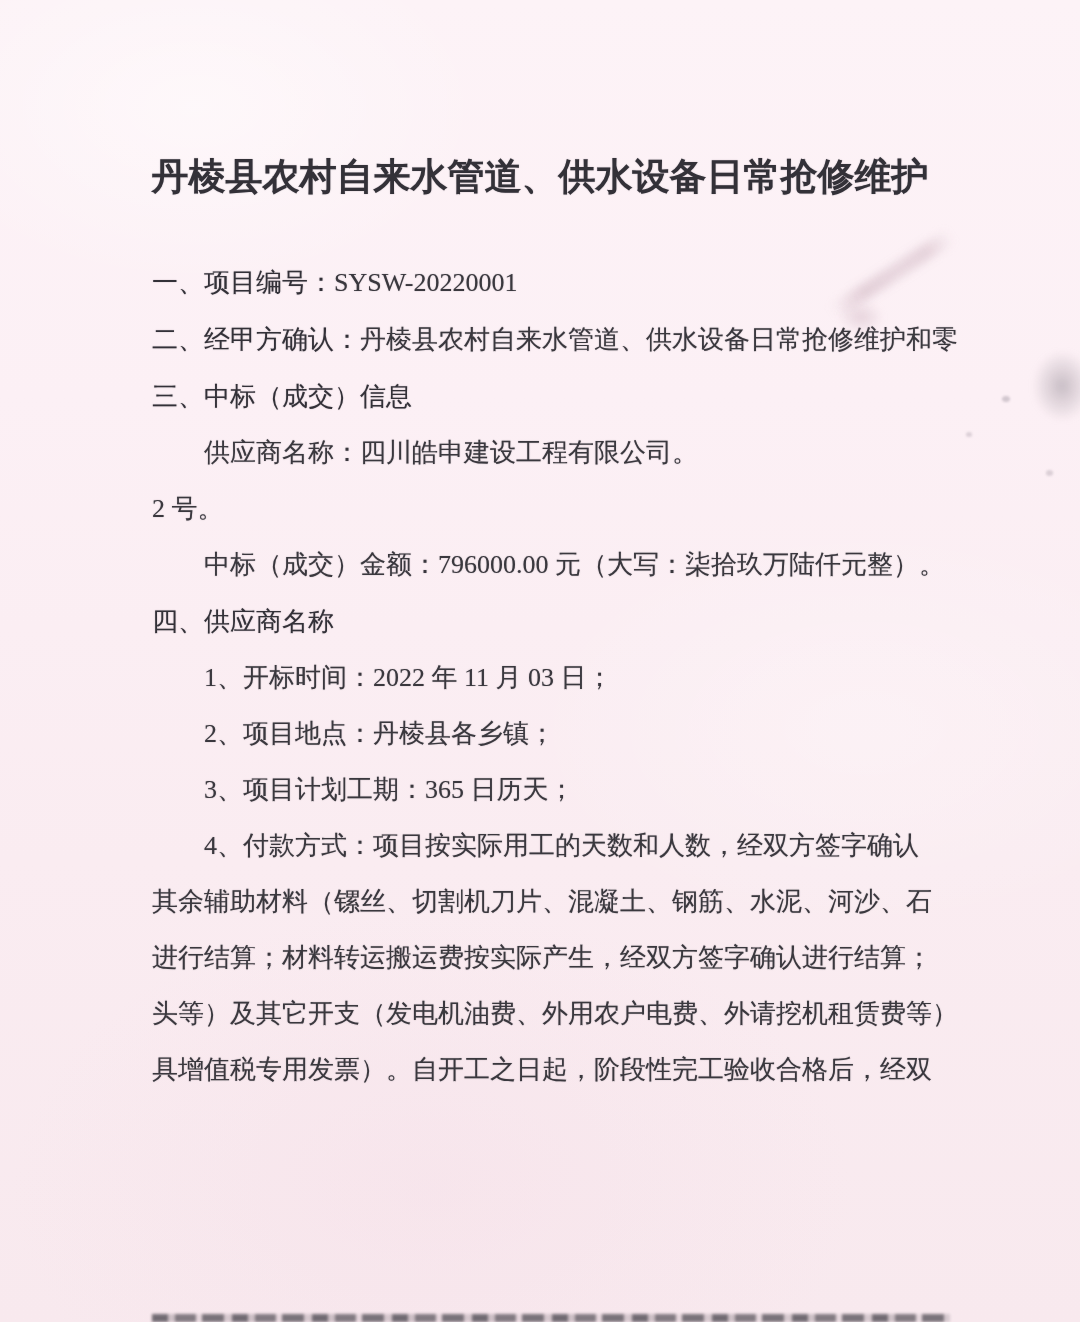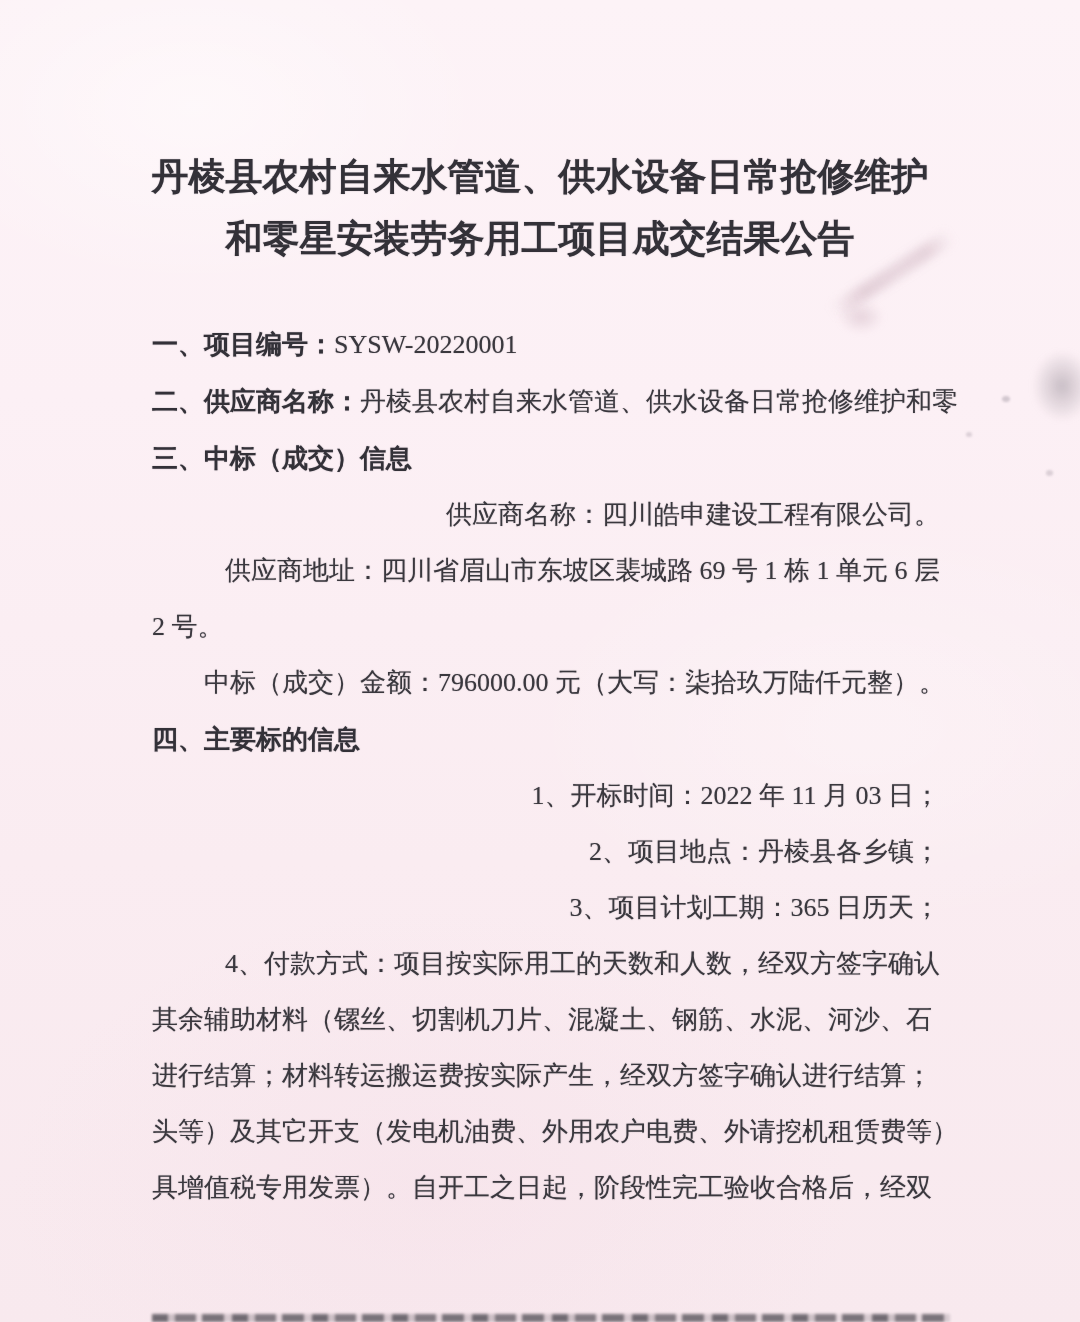--- a/index.html
+++ b/index.html
@@ -24,24 +24,24 @@
     color:#333138;
     letter-spacing:0px;
     white-space:nowrap;
   }
   .bodytext{
     margin:46px 140px 0 152px;
     font-size:26px;
     line-height:56px;
   }
   .line{white-space:nowrap;}
-  .line.indent{padding-left:52px;text-align:right;}
+  .line.indent{padding-left:52px;}
   .b{
     font-family:"Liberation Sans","DejaVu Sans",sans-serif;
-    font-weight:700;
+    font-weight:400;
     color:#333138;
   }
   .stain{position:absolute;pointer-events:none;}
   .stain-diag{
     left:822px;top:266px;width:140px;height:16px;
     background:linear-gradient(90deg, rgba(193,162,176,0) 0%, rgba(193,162,176,.42) 25%, rgba(185,155,170,.3) 55%, rgba(193,162,176,.38) 80%, rgba(193,162,176,0) 100%);
     transform:rotate(-33deg);
     filter:blur(4px);
   }
   .stain-blob{
@@ -67,32 +67,30 @@
     opacity:.88;
   }
 </style>
 </head>
 <body>
 
 <div class="page">
 
   <div class="title">
     <div>丹棱县农村自来水管道、供水设备日常抢修维护</div>
-    <div>和零星安装劳务用工项目成交结果公告</div>
   </div>
 
   <div class="bodytext">
     <div class="line"><span class="b">一、项目编号：</span><span>SYSW-20220001</span></div>
-    <div class="line"><span class="b">二、供应商名称：</span><span>丹棱县农村自来水管道、供水设备日常抢修维护和零</span></div>
+    <div class="line"><span class="b">二、经甲方确认：</span><span>丹棱县农村自来水管道、供水设备日常抢修维护和零</span></div>
     <div class="line"><span class="b">三、中标（成交）信息</span></div>
     <div class="line indent"><span>供应商名称：四川皓申建设工程有限公司。</span></div>
-    <div class="line indent"><span>供应商地址：四川省眉山市东坡区裴城路 69 号 1 栋 1 单元 6 层</span></div>
     <div class="line"><span>2 号。</span></div>
     <div class="line indent"><span>中标（成交）金额：796000.00 元（大写：柒拾玖万陆仟元整）。</span></div>
-    <div class="line"><span class="b">四、主要标的信息</span></div>
+    <div class="line"><span class="b">四、供应商名称</span></div>
     <div class="line indent"><span>1、开标时间：2022 年 11 月 03 日；</span></div>
     <div class="line indent"><span>2、项目地点：丹棱县各乡镇；</span></div>
     <div class="line indent"><span>3、项目计划工期：365 日历天；</span></div>
     <div class="line indent"><span>4、付款方式：项目按实际用工的天数和人数，经双方签字确认</span></div>
     <div class="line"><span>其余辅助材料（镙丝、切割机刀片、混凝土、钢筋、水泥、河沙、石</span></div>
     <div class="line"><span>进行结算；材料转运搬运费按实际产生，经双方签字确认进行结算；</span></div>
     <div class="line"><span>头等）及其它开支（发电机油费、外用农户电费、外请挖机租赁费等）</span></div>
     <div class="line"><span>具增值税专用发票）。自开工之日起，阶段性完工验收合格后，经双</span></div>
   </div>
 

